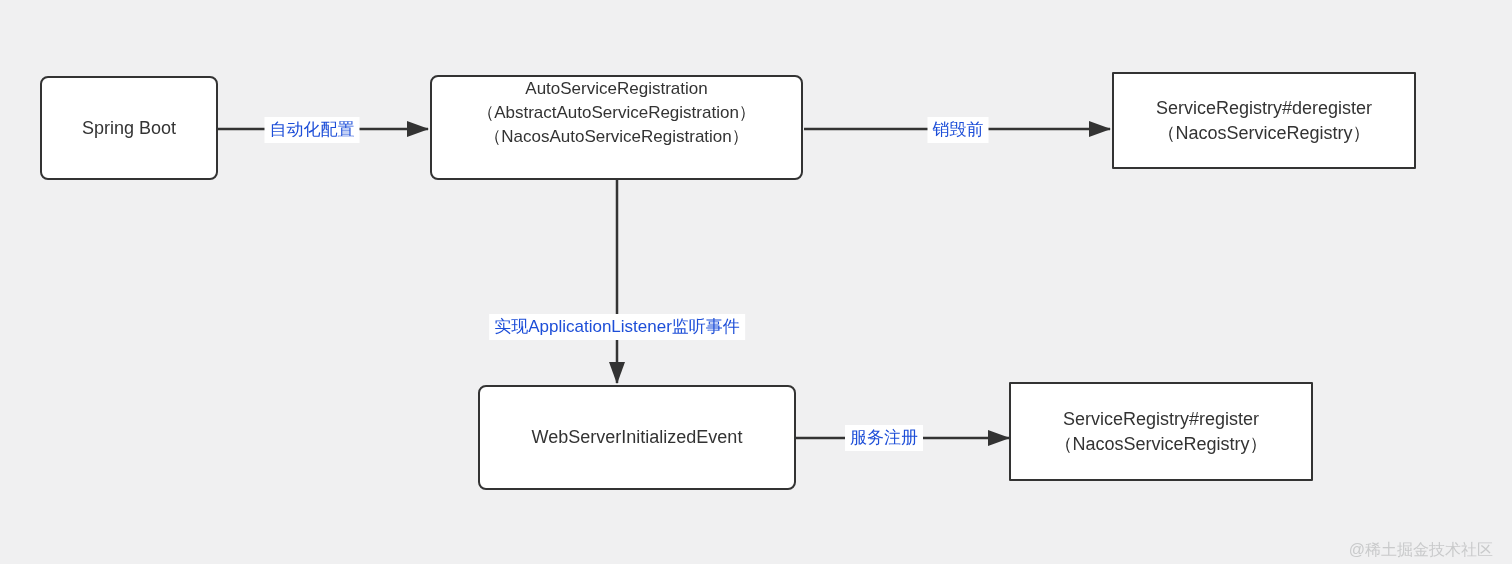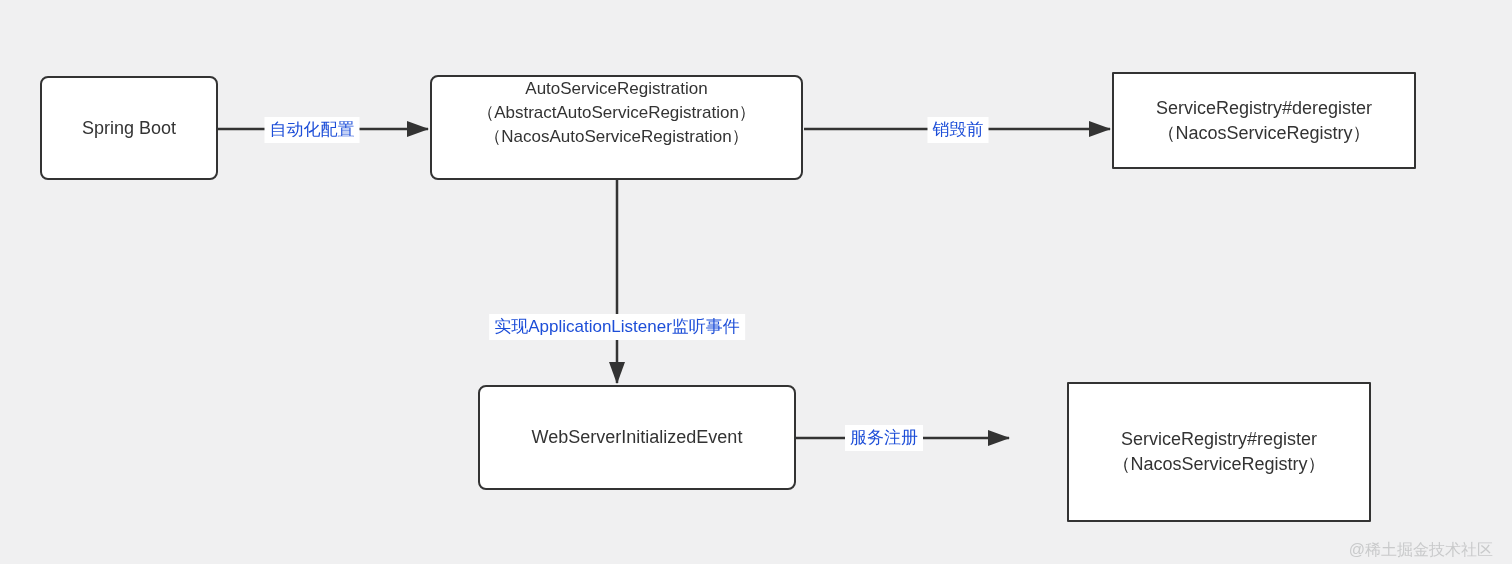--- a/index.html
+++ b/index.html
@@ -39,21 +39,21 @@
   .node.rounded { border-radius: 8px; }
   .node.square  { border-radius: 1px; }
   .node .nline { white-space: nowrap; }
 
   #n-spring-boot { left: 40px;   top: 76px;  width: 178px; height: 104px; }
   #n-asr         { left: 430px;  top: 75px;  width: 373px; height: 105px;
                    justify-content: flex-start; 
                    font-size: 17px; line-height: 24px; }
   #n-dereg       { left: 1112px; top: 72px;  width: 304px; height: 97px; line-height: 25px; }
   #n-wsie        { left: 478px;  top: 385px; width: 318px; height: 105px; }
-  #n-reg         { left: 1067px; top: 382px; width: 304px; height: 140px; line-height: 25px; }
+  #n-reg         { left: 1009px; top: 382px; width: 304px; height: 99px; line-height: 25px; }
 
   .edge-label {
     position: absolute;
     transform: translate(-50%, -50%);
     background: #ffffff;
     color: #1d4ed8;
     font-size: 17px;
     line-height: 22px;
     padding: 2px 5px;
     white-space: nowrap;

